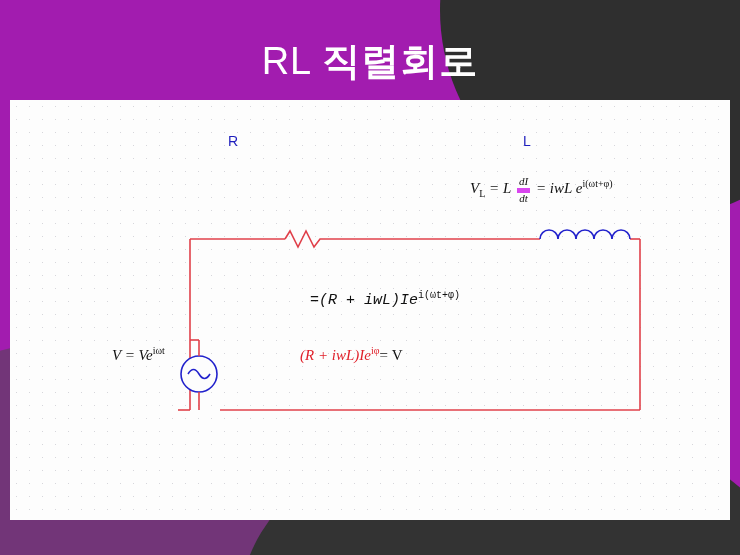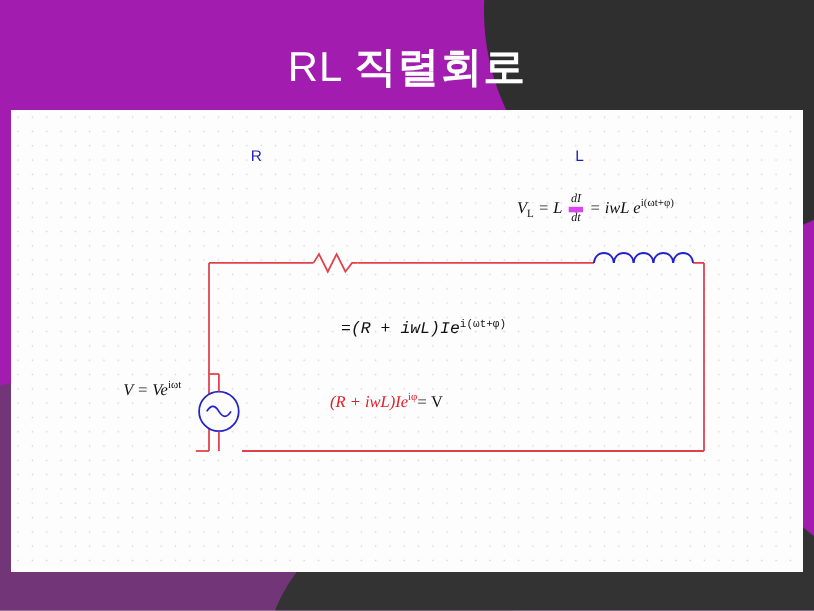--- a/index.html
+++ b/index.html
@@ -196,18 +196,18 @@
 
 
     <div class="math" style="left:300px; top:190px;font-family:Liberation Mono, monospace;">
       <i><span>=(R + iwL)Ie</span></i><sup>i(ωt+φ)</sup>
     </div>
 
     <div class="math" style="left:102px; top:245px;text-align:center;">
       <i><span>V = Ve</span></i><sup>iωt</sup>
     </div>
 
-    <div class="math" style="left:290px; top:256px;font-family:Liberation Serif, serif;">
+    <div class="math" style="left:290px; top:245px;font-family:Liberation Serif, serif;">
       <i class="red"><span>(R + iwL)Ie</span></i><sup class="red">iφ</sup><span>= V</span>
     </div>
 
   </div>
 </div>
 
 </body></html>

